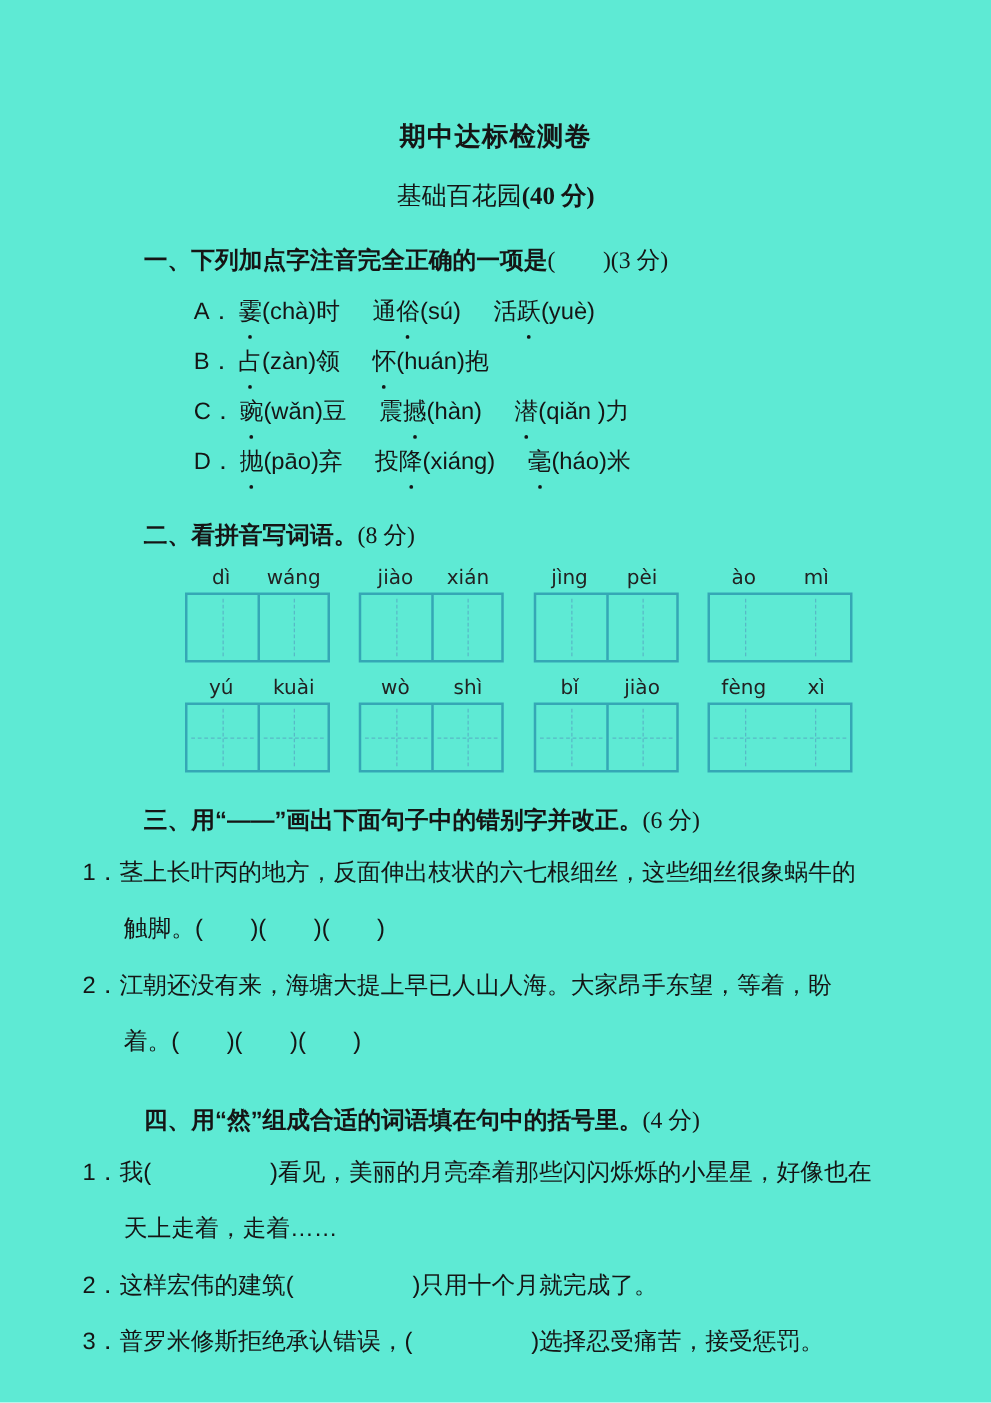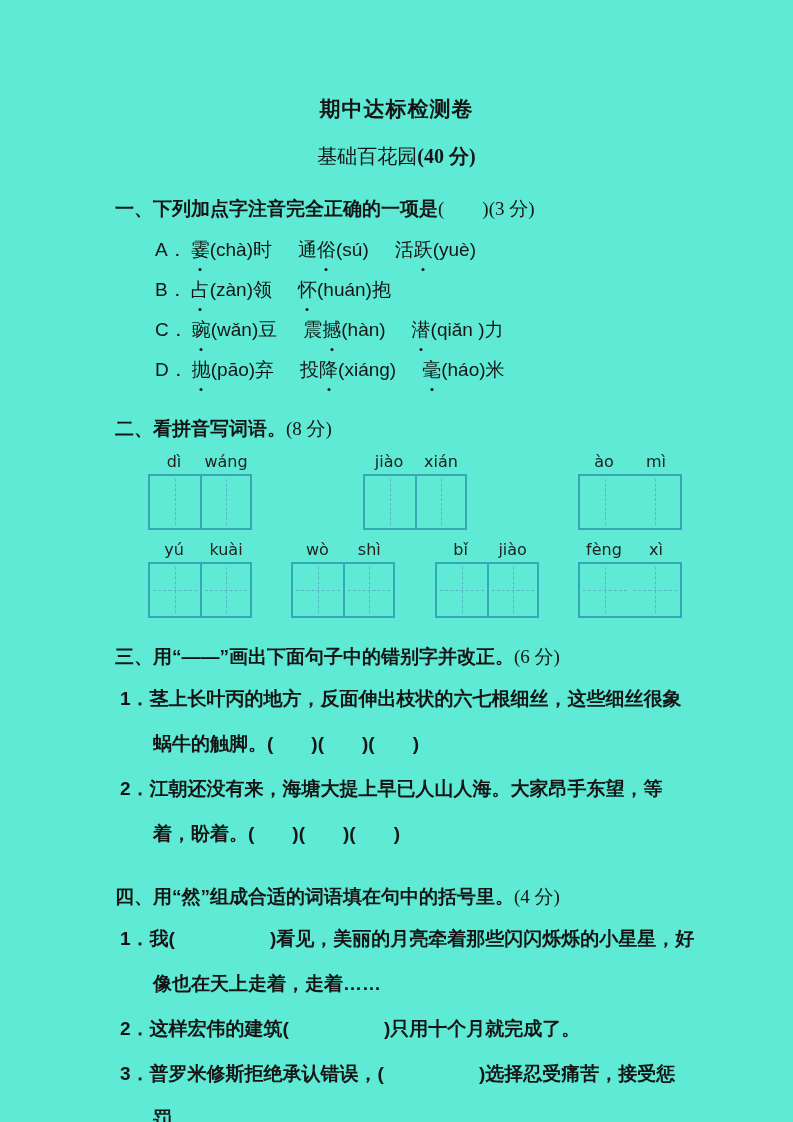--- a/index.html
+++ b/index.html
@@ -62,21 +62,21 @@
     border-radius: 50%;
     background: #151515;
   }
 
   
   .grid-row {
     display: flex;
     justify-content: space-between;
     margin: 10px 111px 0 148px; 
   }
-  .pin-group { width: 104px; }
+  .pin-group { width: 116px; }
   .pinyin-row {
     display: flex;
     height: 22px;
     font-family: "DejaVu Sans", sans-serif;
     font-size: 16px;
     color: #222;
   }
   .pinyin-row span { width: 50%; text-align: center; }
   .grid {
     display: flex;
@@ -97,21 +97,21 @@
   .grid.cross .cell::after {
     content: "";
     position: absolute;
     top: 50%;
     left: 3px;
     right: 3px;
     border-top: 1px dashed #58b9c6;
   }
 
   
-  .items { margin: 6px 95px 0 120px; font-weight: bold; }
+  .items { margin: 6px 95px 0 66px; }
   .q-item {
     font-size: 19px;
     line-height: 45px;
     padding-left: 33px;
     text-indent: -33px;
   }
 </style>
 </head>
 <body>
 
@@ -167,20 +167,30 @@
           <span>jiào</span>
           <span>xián</span>
         </div>
       <div class="grid">
           <div class="cell"></div>
           <div class="cell"></div>
         </div>
     </div>
     <div class="pin-group">
       <div class="pinyin-row">
+          <span>jìng</span>
+          <span>pèi</span>
+        </div>
+      <div class="grid">
+          <div class="cell"></div>
+          <div class="cell"></div>
+        </div>
+    </div>
+    <div class="pin-group">
+      <div class="pinyin-row">
           <span>ào</span>
           <span>mì</span>
         </div>
       <div class="grid no-divider">
           <div class="cell"></div>
           <div class="cell"></div>
         </div>
     </div>
   </div>
 

